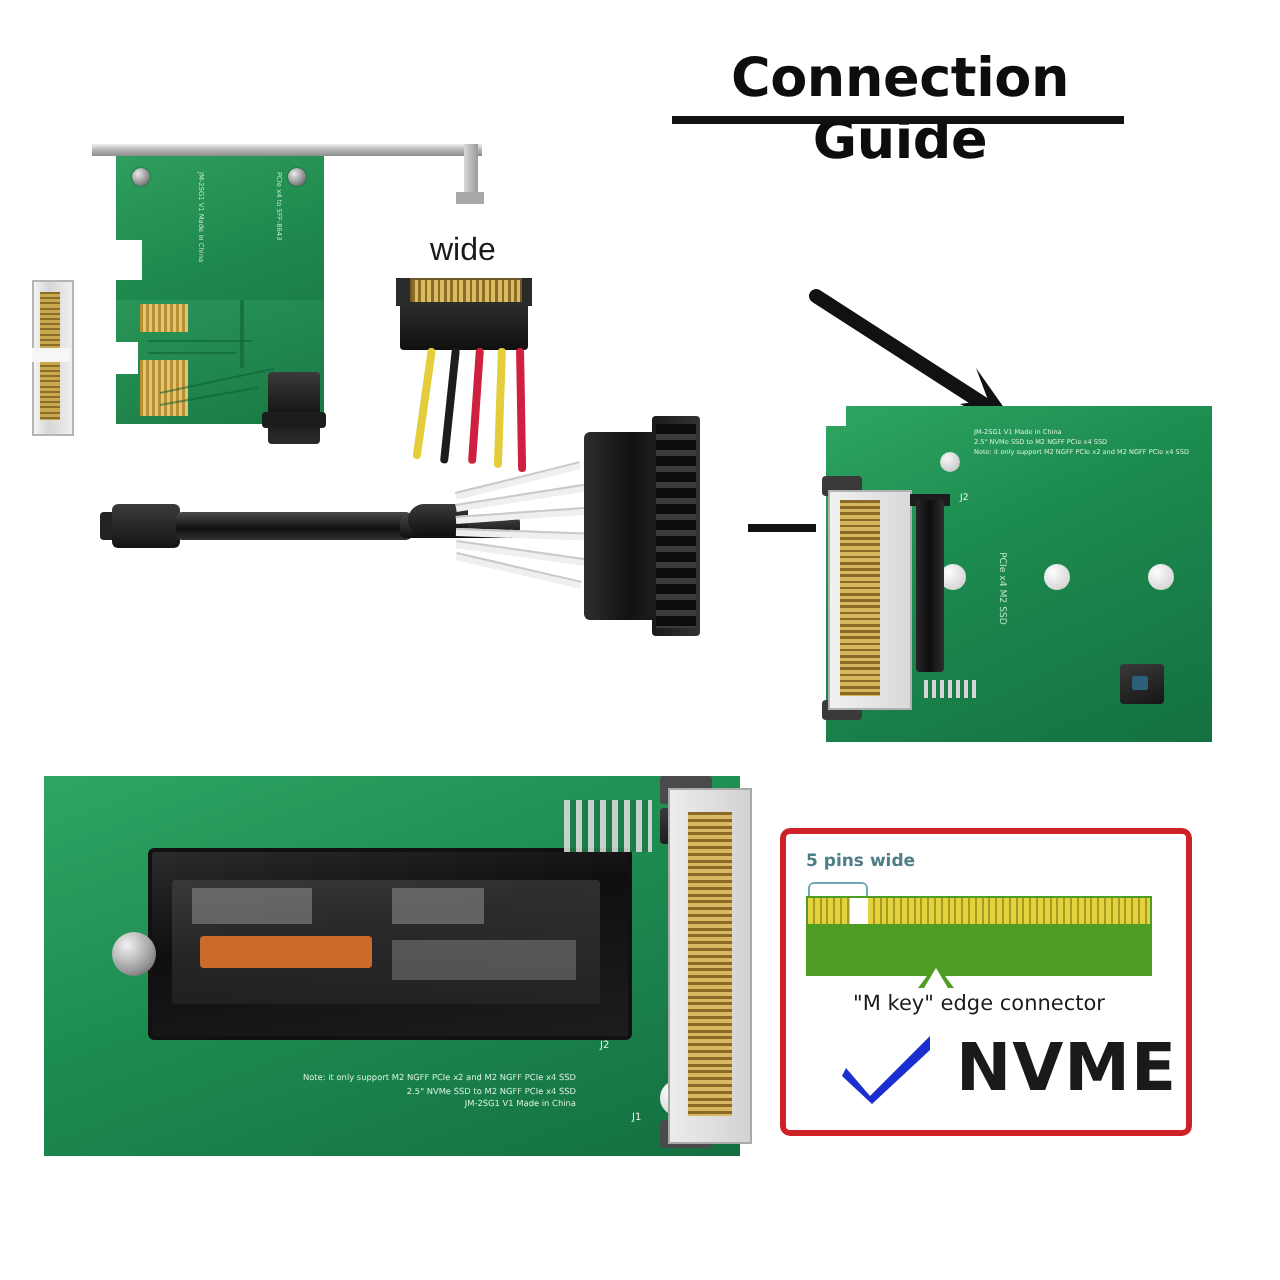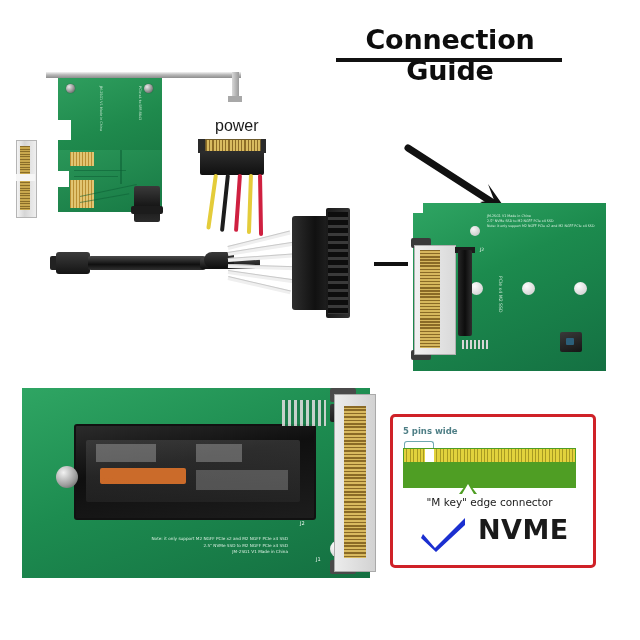--- a/index.html
+++ b/index.html
@@ -230,21 +230,21 @@
   #mkey-pcb{left:403px;top:448px;width:173px;height:40px;background:#4f9e24;}
   #mkey-g1{left:404px;top:449px;width:21px;height:13px;
      background:repeating-linear-gradient(90deg,#e2d23c 0 2.4px,#a89a22 2.4px 3.4px);}
   #mkey-gap{left:425px;top:449px;width:9px;height:13px;background:#fff;}
   #mkey-g2{left:434px;top:449px;width:141px;height:13px;
      background:repeating-linear-gradient(90deg,#e2d23c 0 2.4px,#a89a22 2.4px 3.4px);}
   #mkey-notch-svg{left:455px;top:482px;width:26px;height:14px;}
   #mkey-caption{left:403px;top:496px;width:173px;text-align:center;
      font-size:10.5px;color:#1a1a1a;font-family:"DejaVu Sans",sans-serif;}
   #check-svg{left:420px;top:516px;width:48px;height:36px;}
-  #nvme{left:478px;top:514px;font-size:27px;font-weight:bold;color:#1a1a1a;
+  #nvme{left:478px;top:514px;font-size:33px;font-weight:bold;color:#1a1a1a;
      font-family:"DejaVu Sans",sans-serif;letter-spacing:.5px;}
 </style>
 </head>
 <body>
 
 <div class="stage">
 
   <div class="abs" id="title">Connection Guide</div>
   <div class="abs" id="title-rule"></div>
 
@@ -278,21 +278,21 @@
   <div class="abs trace" id="tr5"></div>
 
   <div class="abs" id="sff-socket"></div>
   <div class="abs" id="sff-socket-lip"></div>
 
   <div class="abs" id="cable-plug-tip"></div>
   <div class="abs" id="cable-plug"></div>
   <div class="abs" id="cable-body"></div>
   <div class="abs" id="cable-body2"></div>
 
-  <div class="abs" id="power-label">power</div>
+  <div class="abs" id="power-label">wide</div>
   <div class="abs" id="sata-cap-l"></div>
   <div class="abs" id="sata-cap-r"></div>
   <div class="abs" id="sata-gold"></div>
   <div class="abs" id="sata-body"></div>
 
   <div class="abs wire" id="w-y1"></div>
   <div class="abs wire" id="w-b1"></div>
   <div class="abs wire" id="w-r1"></div>
   <div class="abs wire" id="w-y2"></div>
   <div class="abs wire" id="w-r2"></div>

